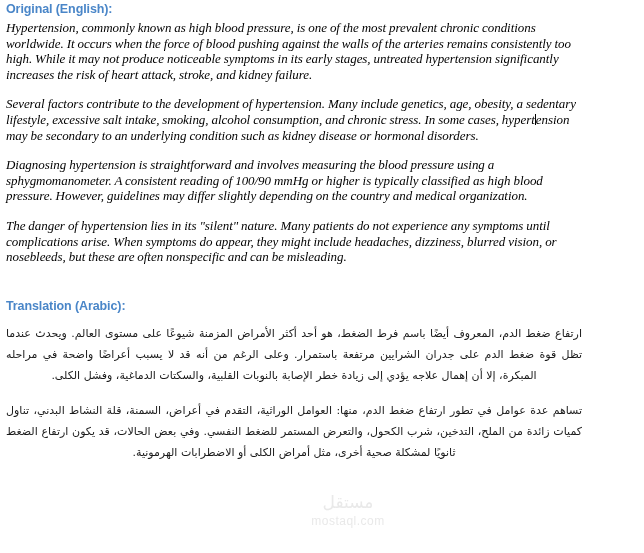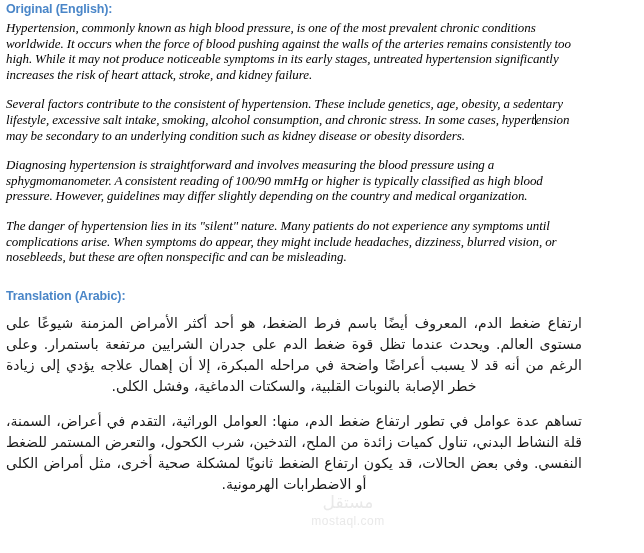--- a/index.html
+++ b/index.html
@@ -96,32 +96,32 @@
     margin: 0 0px;
   }
 
   .ar-block {
     direction: rtl;
     text-align: right;
     unicode-bidi: isolate;
   }
   .ar-para {
     font-family: "DejaVu Sans", "Liberation Sans", sans-serif;
-    font-size: 14px;
+    font-size: 11px;
     line-height: 21px;
     margin: 0 0 14px 0;
     text-align: justify;
     text-align-last: center;
     direction: rtl;
     unicode-bidi: isolate;
     color: #1a1a1a;
   }
   .ar-para:last-child { margin-bottom: 0; }
 
-  #translation-section { margin-top: 24px; }
+  #translation-section { margin-top: 34px; }
   #translation-heading { margin-bottom: 9px; }
 </style>
 </head>
 <body>
 
 <div id="watermark">
   <div class="wm-inner">
     <div class="wm-arabic">مستقل</div>
     <div class="wm-latin">mostaql.com</div>
   </div>
@@ -132,21 +132,21 @@
   <section>
     <h2 class="section-heading">Original (English):</h2>
 
     <div class="en-block">
 
       <p class="en-para">
         <span>Hypertension, commonly known as high blood pressure, is one of the most prevalent chronic conditions worldwide. It occurs when the force of blood pushing against the walls of the arteries remains consistently too high. While it may not produce noticeable symptoms in its early stages, untreated hypertension significantly increases the risk of heart attack, stroke, and kidney failure.</span>
       </p>
 
       <p class="en-para">
-        <span>Several factors contribute to the consistent of hypertension. These include genetics, age, obesity, a sedentary lifestyle, excessive salt intake, smoking, alcohol consumption, and chronic stress. In some cases, hypert</span><span class="caret"></span><span>ension may be secondary to an underlying condition such as kidney disease or obesity disorders.</span>
+        <span>Several factors contribute to the development of hypertension. Many include genetics, age, obesity, a sedentary lifestyle, excessive salt intake, smoking, alcohol consumption, and chronic stress. In some cases, hypert</span><span class="caret"></span><span>ension may be secondary to an underlying condition such as kidney disease or hormonal disorders.</span>
       </p>
 
       <p class="en-para">
         <span>Diagnosing hypertension is straightforward and involves measuring the blood pressure using a sphygmomanometer. A consistent reading of 100/90 mmHg or higher is typically classified as high blood pressure. However, guidelines may differ slightly depending on the country and medical organization.</span>
       </p>
 
       <p class="en-para">
         <span>The danger of hypertension lies in its "silent" nature. Many patients do not experience any symptoms until complications arise. When symptoms do appear, they might include headaches, dizziness, blurred vision, or nosebleeds, but these are often nonspecific and can be misleading.</span>
       </p>
 

